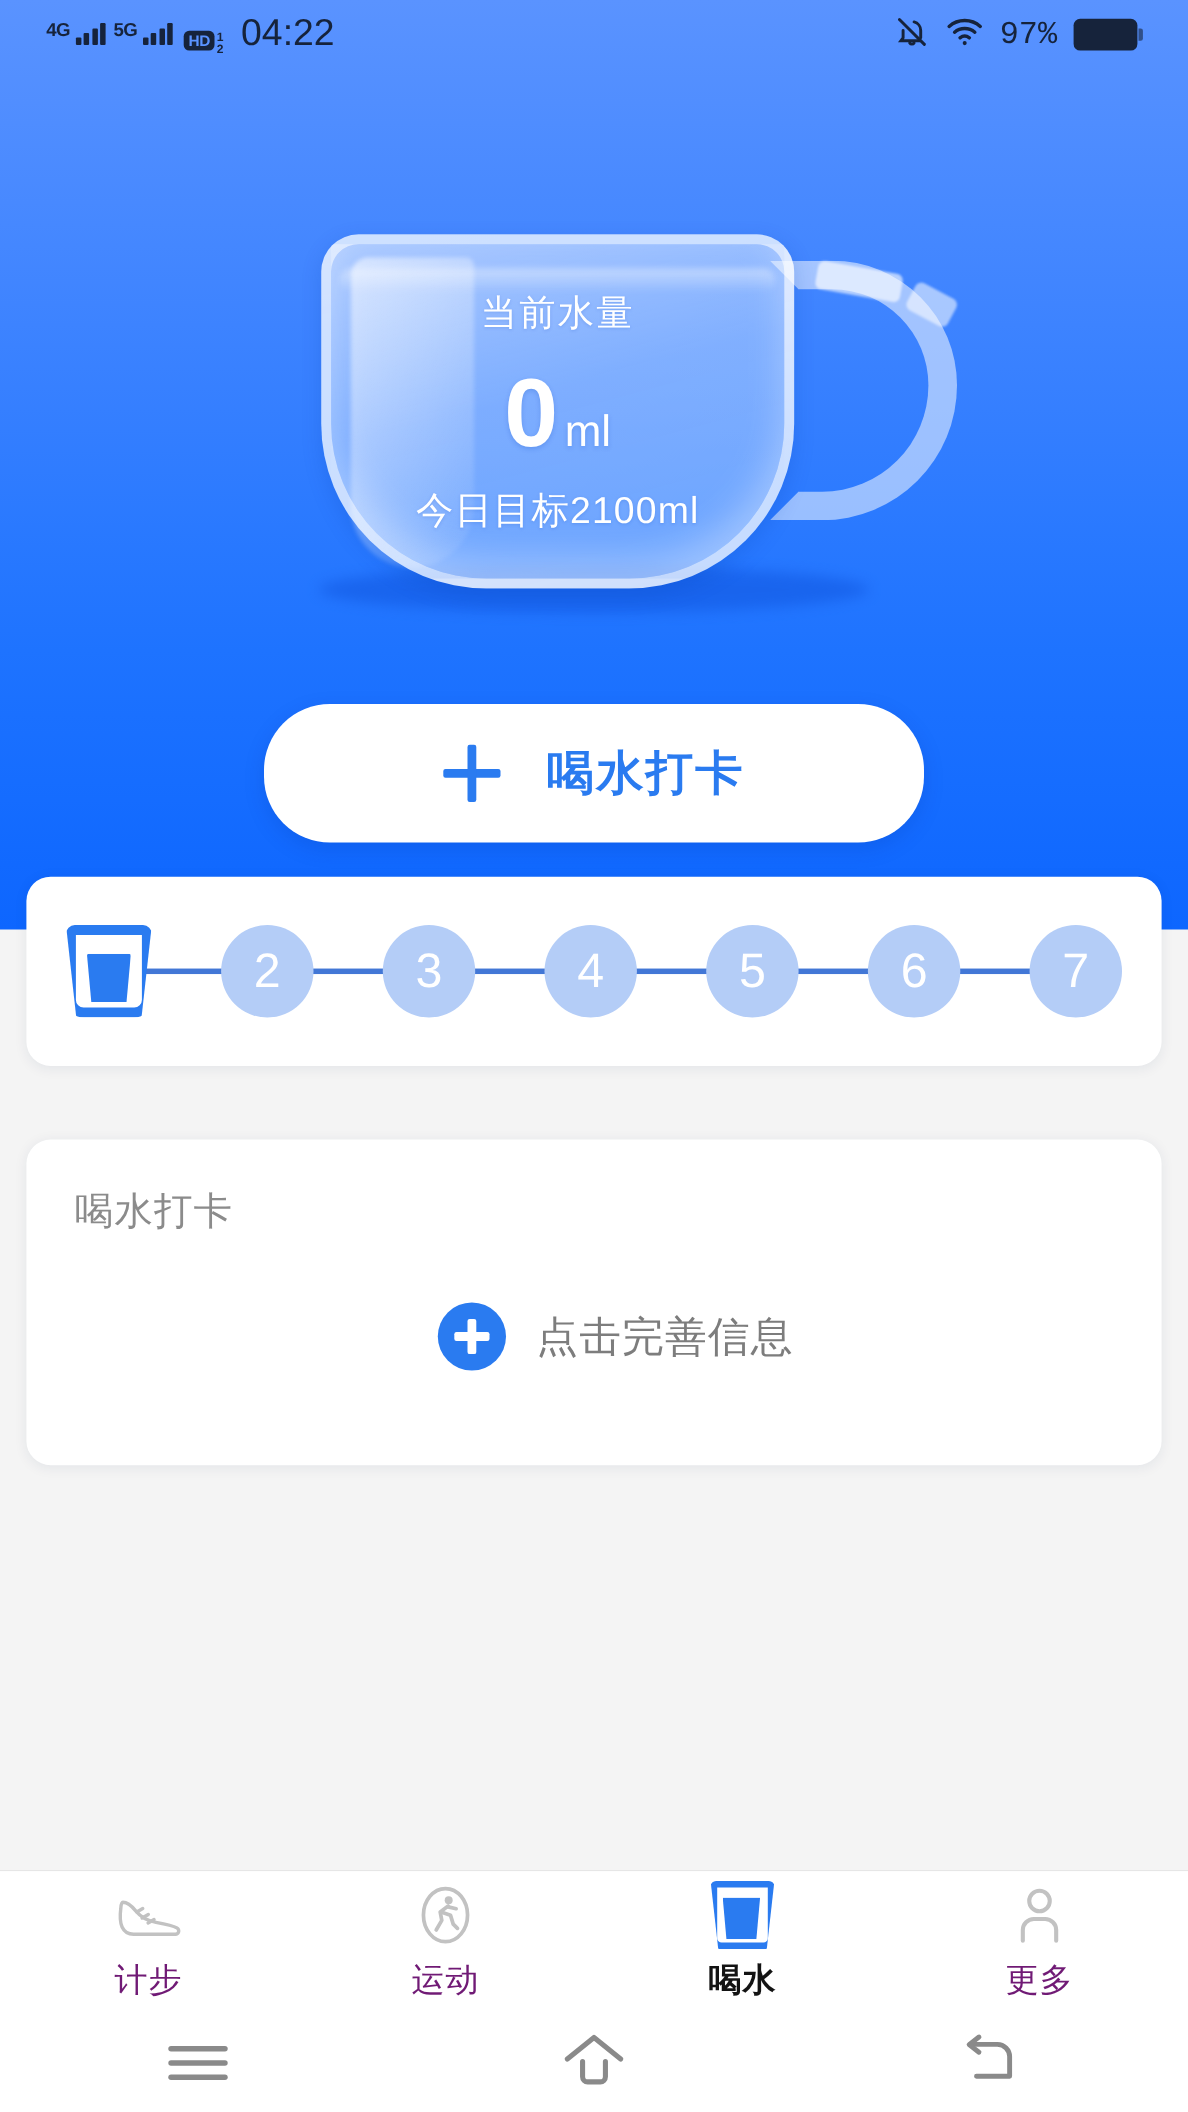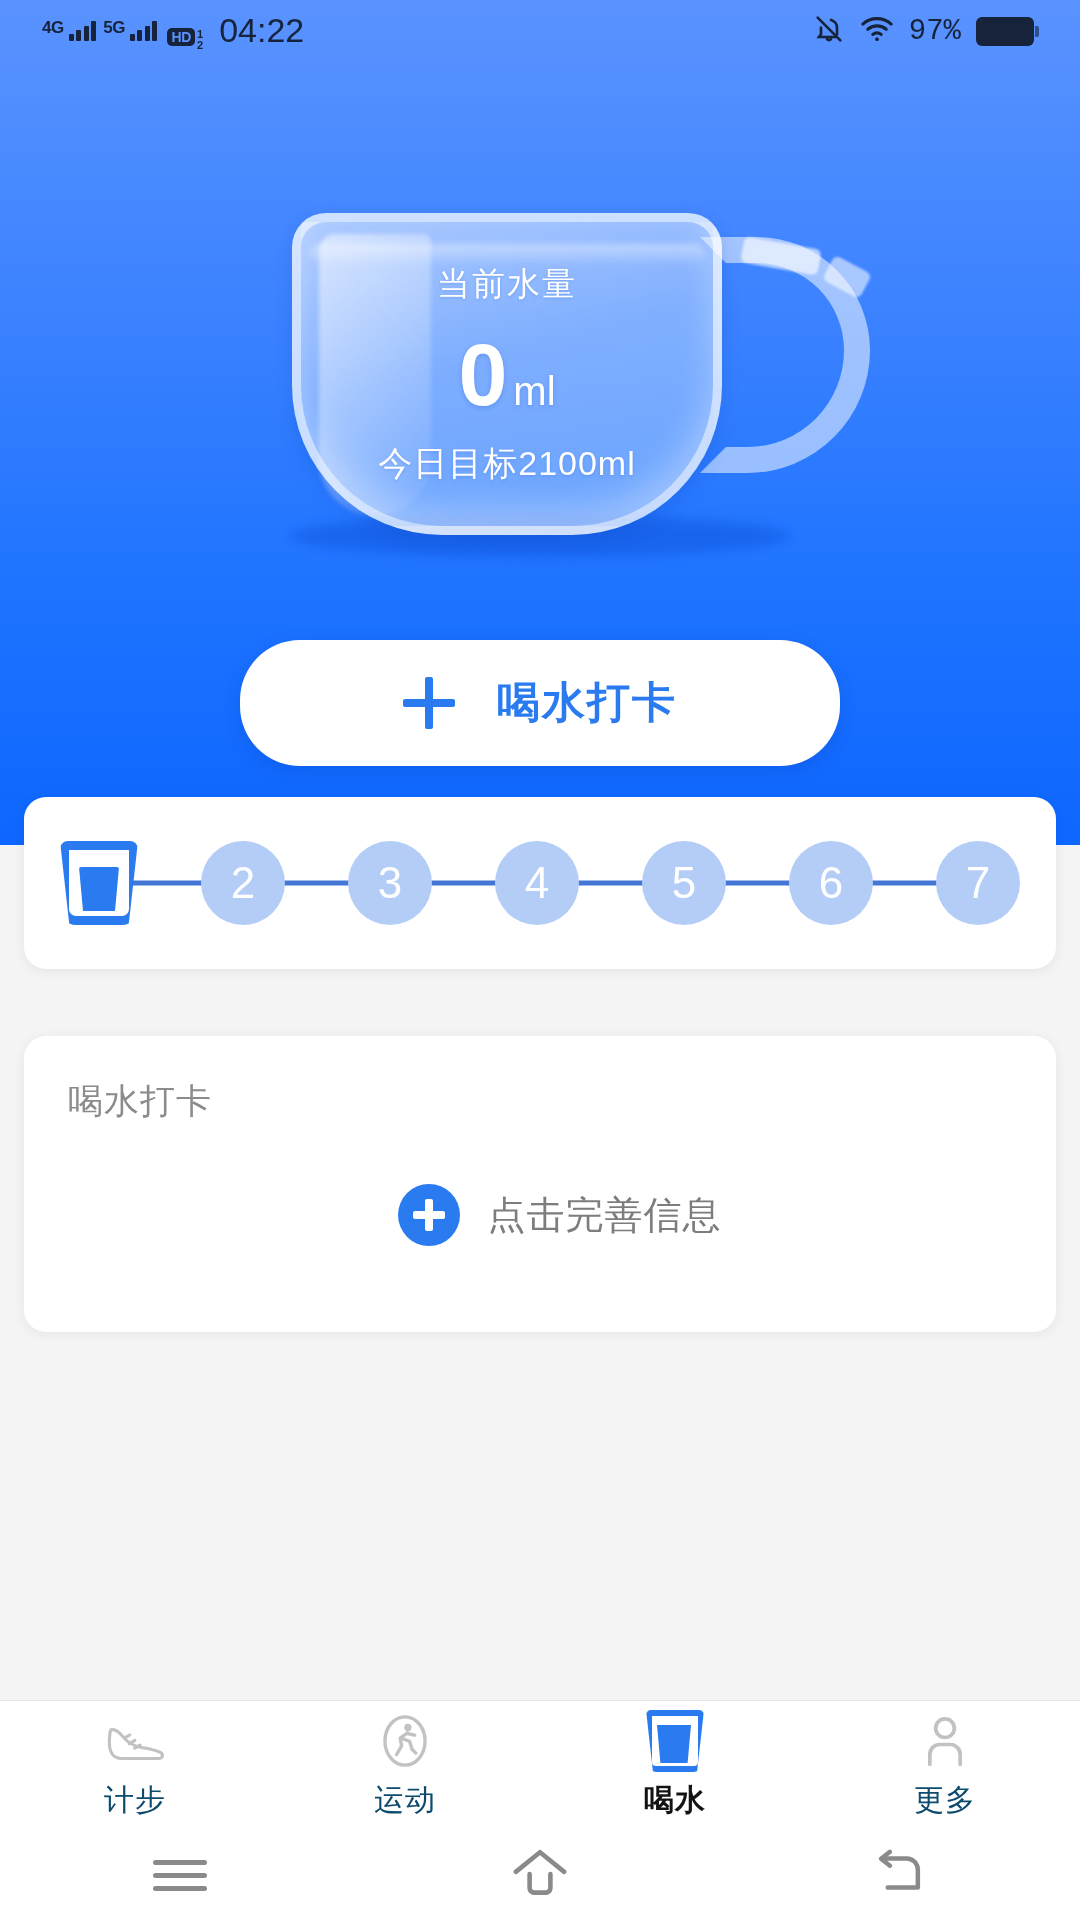--- a/index.html
+++ b/index.html
@@ -167,21 +167,21 @@
 
   
   .bottomnav{
     position:absolute; left:0; bottom:90px; width:1080px; height:130px;
     background:#ffffff; border-top:1px solid #e6e6e6;
     display:flex; align-items:center;
   }
   .nav-item{ flex:1; display:flex; flex-direction:column; align-items:center;
     justify-content:center; gap:8px; cursor:pointer; }
   .nav-icon{ height:62px; display:flex; align-items:center; justify-content:center; }
-  .nav-label{ font-size:30px; color:#0c4a6e; letter-spacing:1px; }
+  .nav-label{ font-size:30px; color:#701a75; letter-spacing:1px; }
   .nav-item.active .nav-label{ color:#131313; font-weight:700; }
 
   .ico-glass-nav{ position:relative; width:58px; height:62px; }
   .ico-glass-nav .o{
     position:absolute; left:0; top:0; width:58px; height:62px;
     border:6px solid #2a7bf0; border-radius:5px 5px 10px 10px;
     clip-path:polygon(0% 0%,100% 0%,88% 100%,12% 100%);
   }
   .ico-glass-nav .w{
     position:absolute; left:11px; bottom:9px; width:34px; height:38px;

